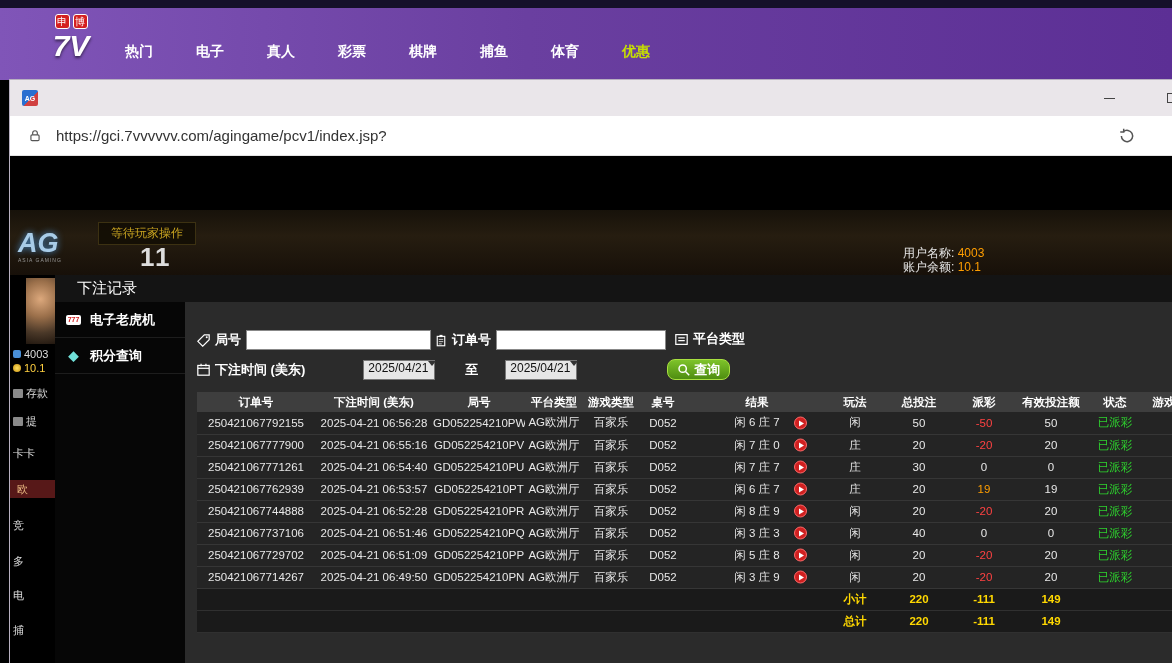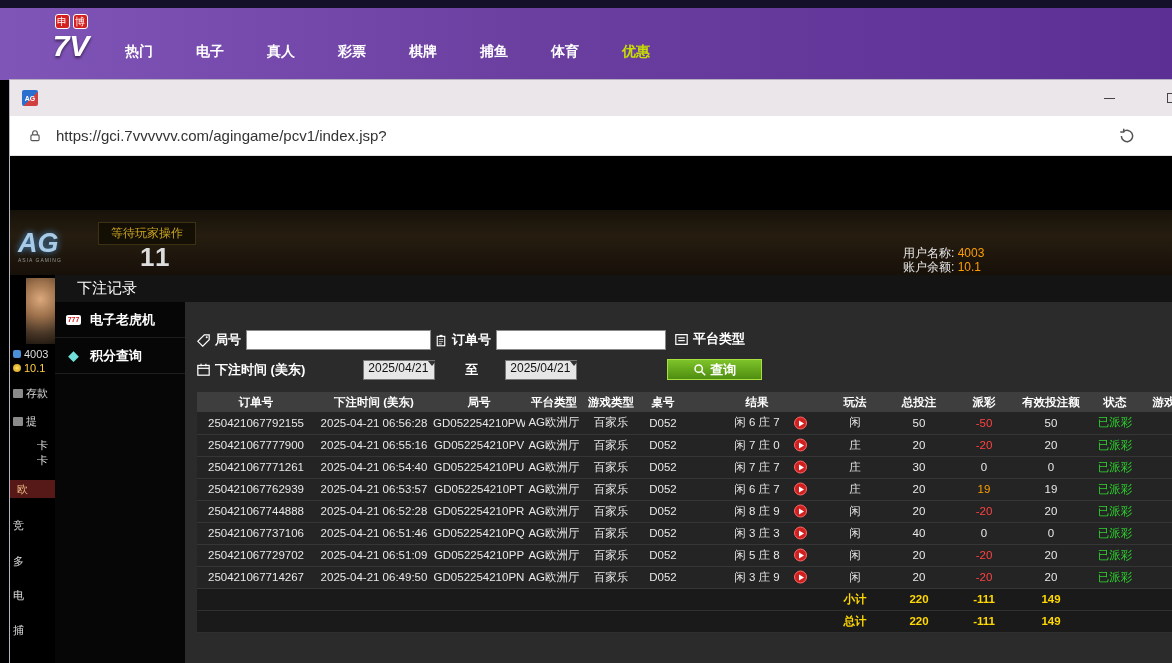--- a/index.html
+++ b/index.html
@@ -86,21 +86,21 @@
   .f-input { width:185px; height:20px; background:#fff; border:1px solid #888; }
   .g2 .f-input { width:170px; }
   .f-select { width:185px; height:20px; background:#fff; border:1px solid #888; color:#111; font-size:12px;
     font-weight:normal; display:flex; align-items:center; padding-left:5px; cursor:pointer; }
   .sel-arrow { margin-left:auto; width:17px; height:18px; background:#e4e4e4; border-left:1px solid #aaa;
     display:flex; align-items:center; justify-content:center; }
   .caret { width:0; height:0; border-left:4px solid transparent; border-right:4px solid transparent; border-top:5px solid #333; }
   .date-field { width:72px; height:20px; background:#e6e6e6; border:1px solid #777; color:#111; font-size:12px;
     font-weight:normal; display:flex; align-items:flex-start; justify-content:space-between; padding:0 4px; cursor:pointer; }
   .date1 { margin-left:58px; } .to-label { margin-left:30px; } .date2 { margin-left:27px; }
-  .search-btn { margin-left:90px; height:21px; padding:0 25px; border-radius:0; cursor:pointer;
+  .search-btn { margin-left:90px; height:21px; padding:0 9px; border-radius:8px; cursor:pointer;
     background:linear-gradient(180deg,#7ec32a,#4e8d10); border:1px solid #a8e040; color:#fff; font-size:13px;
     font-weight:bold; display:flex; align-items:center; gap:4px; }
 
   .bet-table { position:absolute; left:12px; top:74px; width:990px; border-collapse:collapse; table-layout:fixed;
     font-size:11.5px; color:#e8e8e8; }
   .bet-table th { height:20px; background:#3e3e3e; color:#fff; font-weight:bold; white-space:nowrap; overflow:hidden; }
   .bet-table td { height:22px; text-align:center; background:#242424; border-bottom:1px solid #363636;
     white-space:nowrap; overflow:hidden; }
   .bet-table .result-cell { position:relative; }
   .play-btn { position:absolute; right:20px; top:50%; transform:translateY(-50%); width:13px; height:13px;
@@ -190,21 +190,21 @@
               <span>10.1</span>
             </div>
             <div class="frag" style="top: 112px;">
               <span class="mini mini-box"></span>
               <span>存款</span>
             </div>
             <div class="frag" style="top: 140px;">
               <span class="mini mini-box"></span>
               <span>提</span>
             </div>
-            <div class="frag" style="top: 164px; margin-left: 24px;">
+            <div class="frag" style="top: 172px;">
               <span>卡卡</span>
             </div>
             <div class="frag hall" style="top: 206px;">
               <span>欧</span>
             </div>
             <div class="frag" style="top: 244px;">
               <span>竞</span>
             </div>
             <div class="frag" style="top: 280px;">
               <span>多</span>

